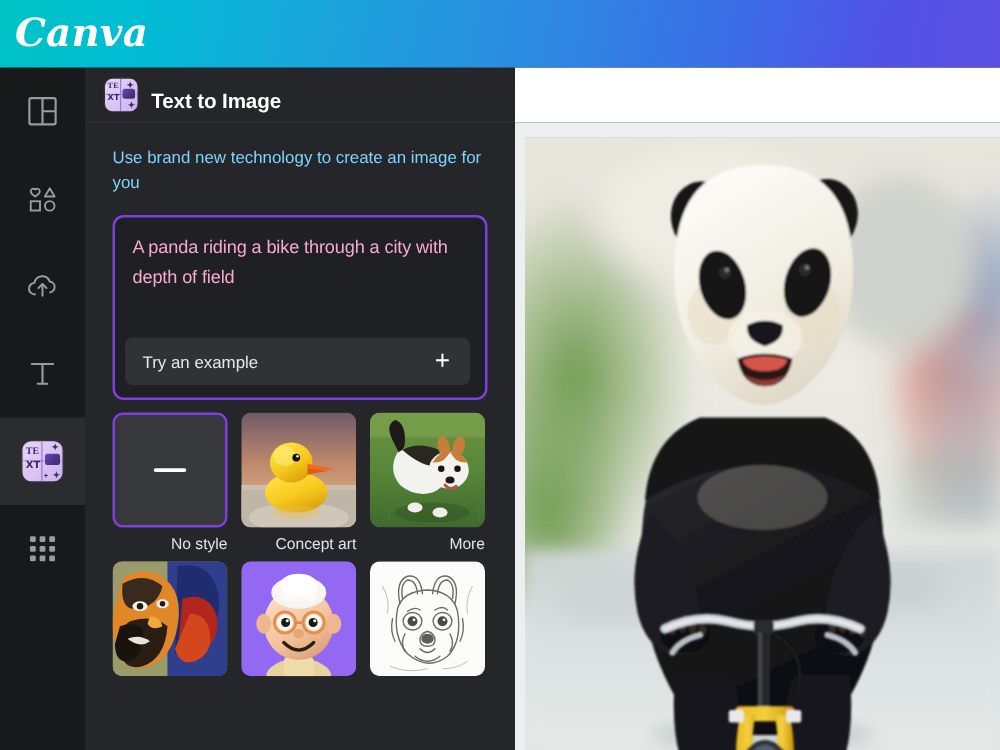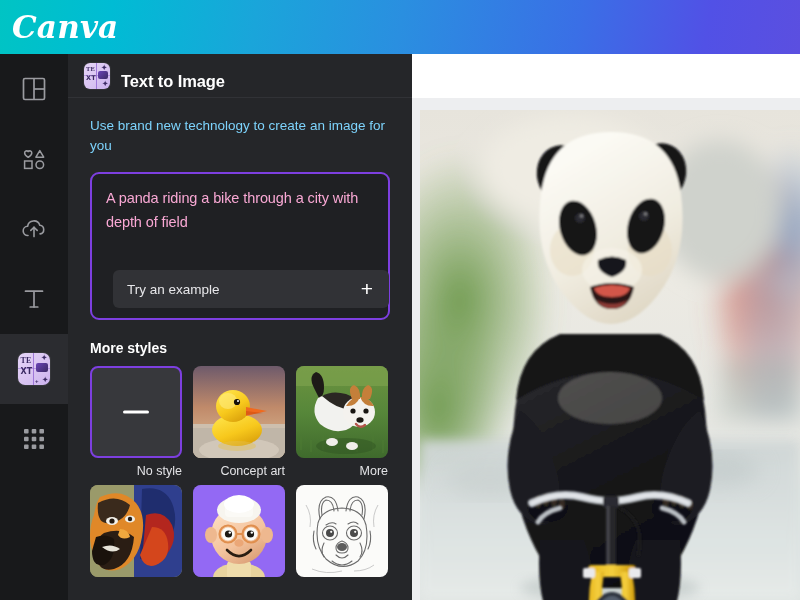--- a/index.html
+++ b/index.html
@@ -173,21 +173,21 @@
     padding: 12px 14px;
   }
   .prompt-text {
     color: #f9a8d4;
     font-size: 14.5px;
     line-height: 24px;
     letter-spacing: -0.1px;
   }
   .example-btn {
     position: absolute;
-    left: 21px;
+    left: 8px;
     bottom: 10px;
     width: 276px;
     height: 38px;
     background: #313236;
     border-radius: 6px;
     display: flex;
     align-items: center;
     justify-content: space-between;
     padding: 0 14px;
     cursor: pointer;
@@ -381,21 +381,20 @@
       <div class="desc">Use brand new technology to create an image for you</div>
 
       <div class="prompt-card">
         <div class="prompt-text" placeholder="Describe the image you want to create">A panda riding a bike through a city with depth of field</div>
         <div class="example-btn">
           <span class="lbl">Try an example</span>
           <span class="plus">+</span>
         </div>
       </div>
 
-      <div class="styles-title">More styles</div>
 
       <div class="styles-grid">
 
         <div class="style-cell">
           <div class="thumb-box selected"></div>
           <div class="style-label">No style</div>
         </div>
 
         <div class="style-cell">
           <div class="thumb-box">

